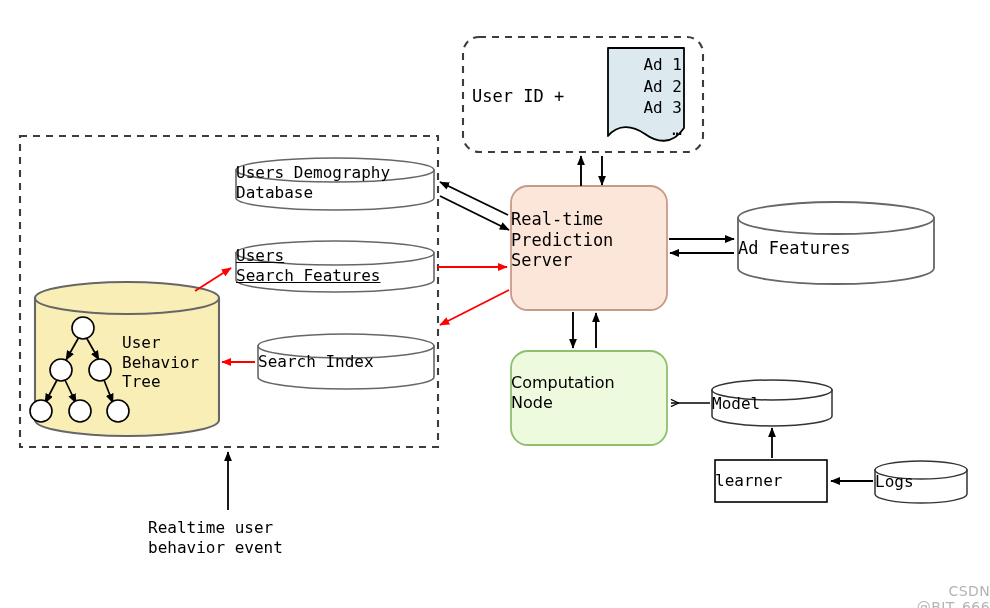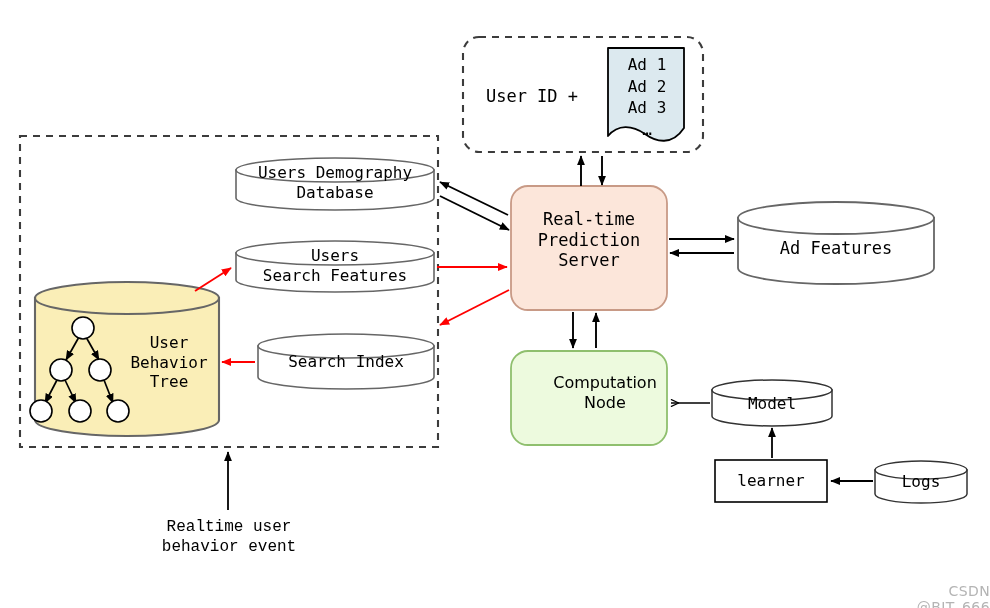--- a/index.html
+++ b/index.html
@@ -19,21 +19,21 @@
     position: absolute;
     left: 0;
     top: 0;
     width: 990px;
     height: 608px;
   }
   .lbl {
     position: absolute;
     font-family: "DejaVu Sans Mono", monospace;
     color: #000000;
-    text-align: center;
+    text-align: left;
     line-height: 1.22;
     white-space: pre-line;
     pointer-events: none;
     letter-spacing: 0px;
   }
   .lbl-sans {
     font-family: "DejaVu Sans", sans-serif;
   }
   .watermark {
     position: absolute;
@@ -175,50 +175,50 @@
       <line x1="873" y1="481" x2="831" y2="481" marker-end="url(#arrowBlack)"></line>
     </g>
 
     <g stroke="#000000" stroke-width="1.8" fill="none">
       <line x1="228" y1="510" x2="228" y2="452" marker-end="url(#arrowBlack)"></line>
     </g>
   </svg>
 
   <div class="lbl" style="left:472px; top:86px; width:120px; font-size:17px;">User ID +</div>
 
-  <div class="lbl" style="left:612px; top:54px; width:70px; font-size:16px; text-align:center; line-height:1.35;">Ad 1
+  <div class="lbl" style="left:612px; top:54px; width:70px; font-size:16px; text-align:right; line-height:1.35;">Ad 1
 Ad 2
 Ad 3
 …</div>
 
   <div class="lbl" style="left:236px; top:163px; width:198px; font-size:16px;">Users Demography
 Database</div>
 
-  <div class="lbl" style="left:236px; top:246px; width:198px; font-size:16px;">Users
+  <div class="lbl" style="left:236px; top:246px; width:198px; font-size:16px;text-decoration:underline;">Users
 Search Features</div>
 
   <div class="lbl" style="left:122px; top:333px; width:94px; font-size:16px;">User
 Behavior
 Tree</div>
 
   <div class="lbl" style="left:258px; top:352px; width:176px; font-size:16px;">Search Index</div>
 
   <div class="lbl" style="left:738px; top:238px; width:196px; font-size:17px;">Ad Features</div>
 
   <div class="lbl" style="left:511px; top:209px; width:156px; font-size:17px;">Real-time
 Prediction
 Server</div>
 
-  <div class="lbl lbl-sans" style="left:511px; top:373px; width:156px; font-size:16px;padding-left:16px;">Computation
+  <div class="lbl lbl-sans" style="left:511px; top:373px; width:156px; font-size:16px;">Computation
 Node</div>
 
   <div class="lbl" style="left:712px; top:394px; width:120px; font-size:16px;">Model</div>
 
   <div class="lbl" style="left:715px; top:471px; width:112px; font-size:16px;">learner</div>
 
   <div class="lbl" style="left:875px; top:472px; width:92px; font-size:16px;">Logs</div>
 
-  <div class="lbl" style="left:148px; top:518px; width:162px; font-size:16px;font-family:Liberation Mono, monospace;">Realtime user
+  <div class="lbl" style="left:148px; top:518px; width:162px; font-size:16px;">Realtime user
 behavior event</div>
 
   <div class="watermark" style="left:876px; top:583px;">CSDN @BIT_666</div>
 
 </div>
 
 </body></html>

